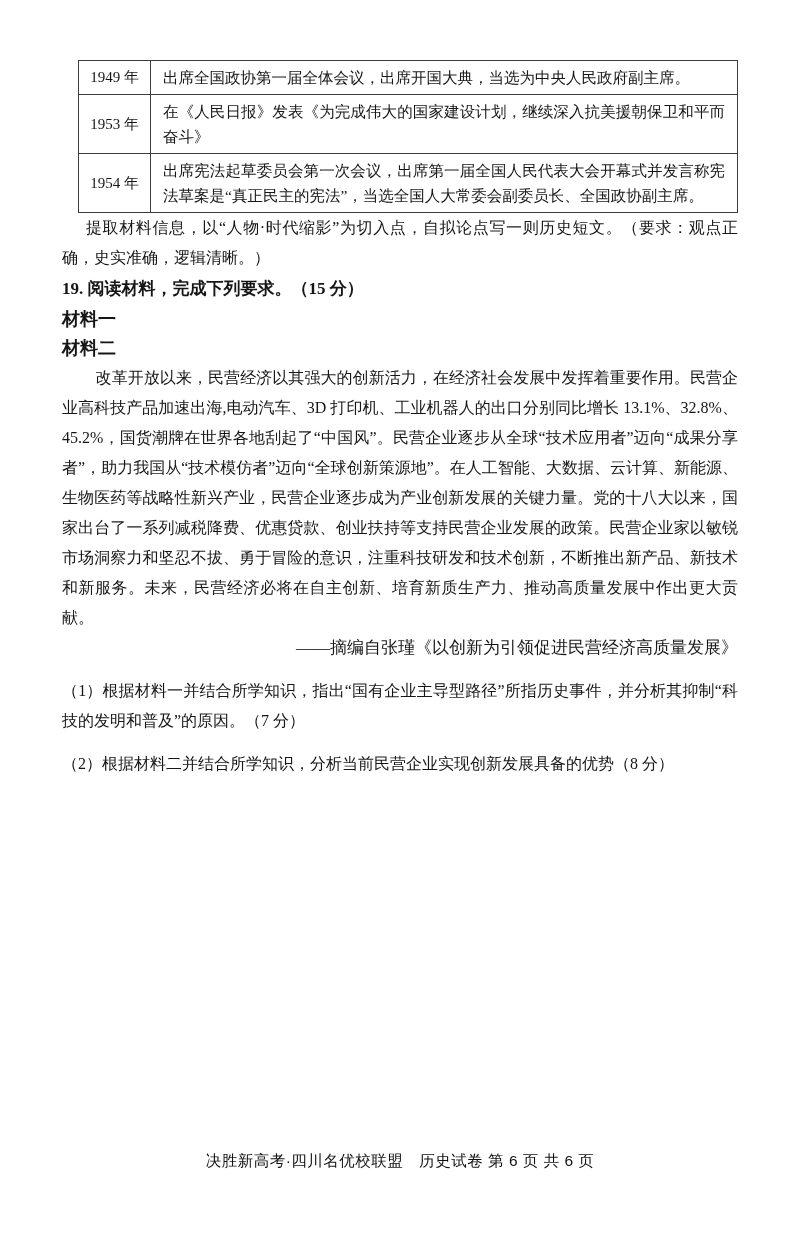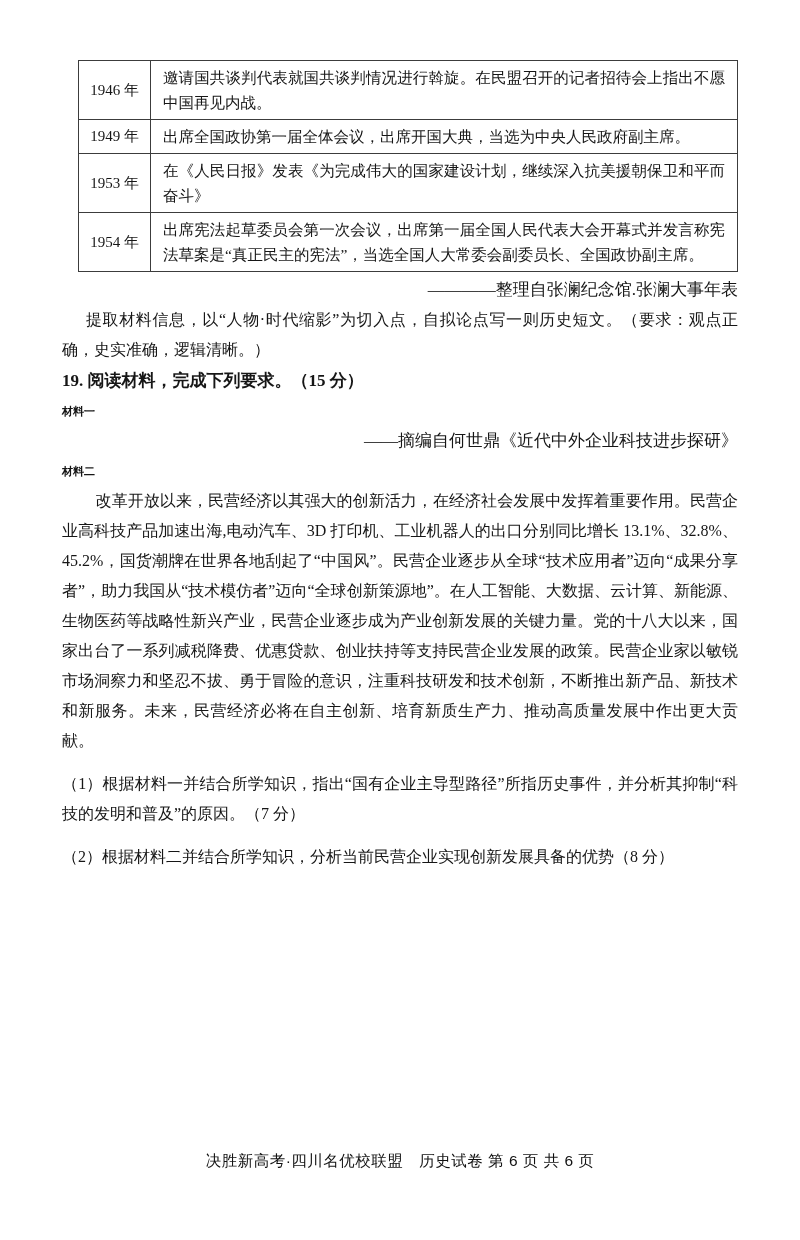--- a/index.html
+++ b/index.html
@@ -55,21 +55,21 @@
 
   .q19-head {
     font-size: 17px;
     line-height: 30px;
     margin-top: 1px;
     font-weight: bold;
   }
   .material-label {
     font-family: "Liberation Sans", sans-serif;
     font-weight: bold;
-    font-size: 11px;
+    font-size: 18px;
     line-height: 27px;
     margin: 2px 0 1px 0;
   }
   .sub-q { margin-top: 13px; }
 
   .footer {
     position: absolute;
     left: 0;
     top: 1151px;
     width: 800px;
@@ -82,48 +82,43 @@
   }
 </style>
 </head>
 <body>
 
 <div class="page">
 
   <table class="timeline">
     <tbody>
       <tr>
-        <td class="year-cell">1946 年</td>
-        <td class="desc-cell">邀请国共谈判代表就国共谈判情况进行斡旋。在民盟召开的记者招待会上指出不愿中国再见内战。</td>
-      </tr>
-      <tr>
         <td class="year-cell">1949 年</td>
         <td class="desc-cell">出席全国政协第一届全体会议，出席开国大典，当选为中央人民政府副主席。</td>
       </tr>
       <tr>
         <td class="year-cell">1953 年</td>
         <td class="desc-cell">在《人民日报》发表《为完成伟大的国家建设计划，继续深入抗美援朝保卫和平而奋斗》</td>
       </tr>
       <tr>
         <td class="year-cell">1954 年</td>
         <td class="desc-cell">出席宪法起草委员会第一次会议，出席第一届全国人民代表大会开幕式并发言称宪法草案是“真正民主的宪法”，当选全国人大常委会副委员长、全国政协副主席。</td>
       </tr>
     </tbody>
   </table>
 
-  <div class="source table-src">————整理自张澜纪念馆.张澜大事年表</div>
 
   <p class="para indent15">提取材料信息，以“人物·时代缩影”为切入点，自拟论点写一则历史短文。（要求：观点正确，史实准确，逻辑清晰。）</p>
 
   <p class="q19-head">19. 阅读材料，完成下列要求。（15 分）</p>
 
   <div class="material-label">材料一</div>
-  <div class="source">——摘编自何世鼎《近代中外企业科技进步探研》</div>
 
   <div class="material-label">材料二</div>
   <p class="para indent2">改革开放以来，民营经济以其强大的创新活力，在经济社会发展中发挥着重要作用。民营企业高科技产品加速出海,电动汽车、3D 打印机、工业机器人的出口分别同比增长 13.1%、32.8%、45.2%，国货潮牌在世界各地刮起了“中国风”。民营企业逐步从全球“技术应用者”迈向“成果分享者”，助力我国从“技术模仿者”迈向“全球创新策源地”。在人工智能、大数据、云计算、新能源、生物医药等战略性新兴产业，民营企业逐步成为产业创新发展的关键力量。党的十八大以来，国家出台了一系列减税降费、优惠贷款、创业扶持等支持民营企业发展的政策。民营企业家以敏锐市场洞察力和坚忍不拔、勇于冒险的意识，注重科技研发和技术创新，不断推出新产品、新技术和新服务。未来，民营经济必将在自主创新、培育新质生产力、推动高质量发展中作出更大贡献。</p>
+  <div class="source">——摘编自张瑾《以创新为引领促进民营经济高质量发展》</div>
 
   <p class="para sub-q">（1）根据材料一并结合所学知识，指出“国有企业主导型路径”所指历史事件，并分析其抑制“科技的发明和普及”的原因。（7 分）</p>
   <p class="para sub-q">（2）根据材料二并结合所学知识，分析当前民营企业实现创新发展具备的优势（8 分）</p>
 
 </div>
 
 <div class="footer">决胜新高考·四川名优校联盟　历史试卷 第 6 页 共 6 页</div>
 
 </body></html>

